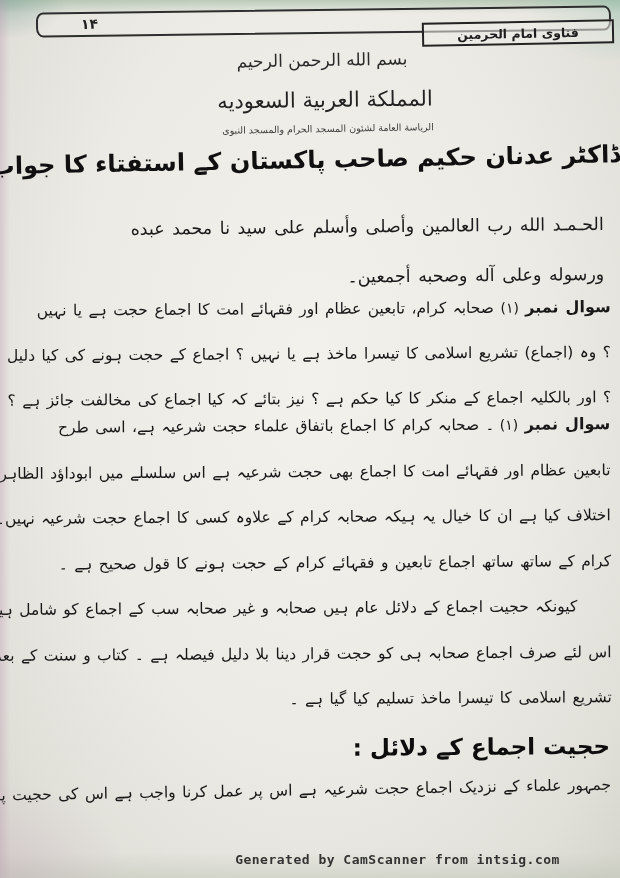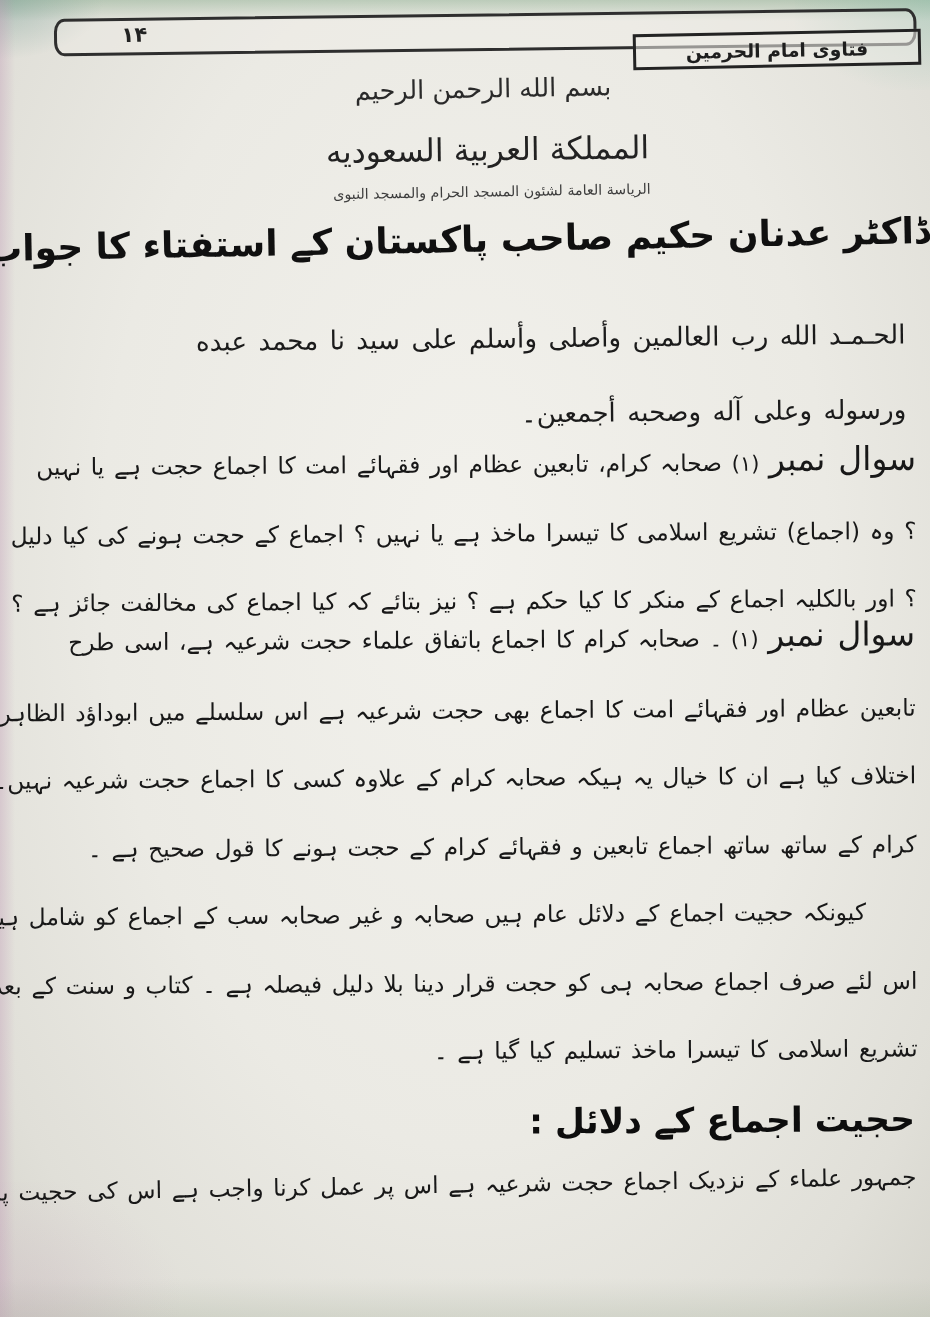--- a/index.html
+++ b/index.html
@@ -72,21 +72,21 @@
     transform:rotate(-0.6deg); word-spacing:2px;
   }
   .qa-block{
     position:absolute; left:10px; right:9px;
     font-size:15.5px; line-height:45px; text-align:right; color:#181818;
     transform:rotate(-0.35deg); word-spacing:1.5px;
   }
   .q-block{ top:286px; }
   .a-block{ top:403px; line-height:45.5px; }
   .qa-line{ white-space:nowrap; }
-  .qa-label{ font-weight:normal; font-size:22px; letter-spacing:.5px; }
+  .qa-label{ font-weight:bold; font-size:16px; letter-spacing:.5px; }
   .qa-num{ font-size:14px; }
   .indent{ padding-right:34px; }
   .section-heading{
     position:absolute; top:735px; right:10px; left:10px; text-align:right;
     font-size:23px; font-weight:bold; color:#0d0d0d; transform:rotate(-0.4deg);
   }
   .last-line{
     position:absolute; top:781px; left:10px; right:9px;
     font-size:15.5px; text-align:right; color:#181818;
     transform:rotate(-1deg); word-spacing:1.5px; white-space:nowrap;
@@ -148,14 +148,15 @@
     <div class="qa-line">کرام کے ساتھ ساتھ اجماع تابعین و فقہائے کرام کے حجت ہونے کا قول صحیح ہے ۔</div>
     <div class="qa-line indent">کیونکہ حجیت اجماع کے دلائل عام ہیں صحابہ و غیر صحابہ سب کے اجماع کو شامل ہیں ۔</div>
     <div class="qa-line">اس لئے صرف اجماع صحابہ ہی کو حجت قرار دینا بلا دلیل فیصلہ ہے ۔ کتاب و سنت کے بعد اجماع کو</div>
     <div class="qa-line">تشریع اسلامی کا تیسرا ماخذ تسلیم کیا گیا ہے ۔</div>
   </div>
 
   <div class="section-heading urdu">حجیت اجماع کے دلائل :</div>
 
   <div class="last-line urdu">جمہور علماء کے نزدیک اجماع حجت شرعیہ ہے اس پر عمل کرنا واجب ہے اس کی حجیت پر کتاب</div>
 
+  <div class="footer">Generated by CamScanner from intsig.com</div>
 
 </div>
 
 </body></html>

